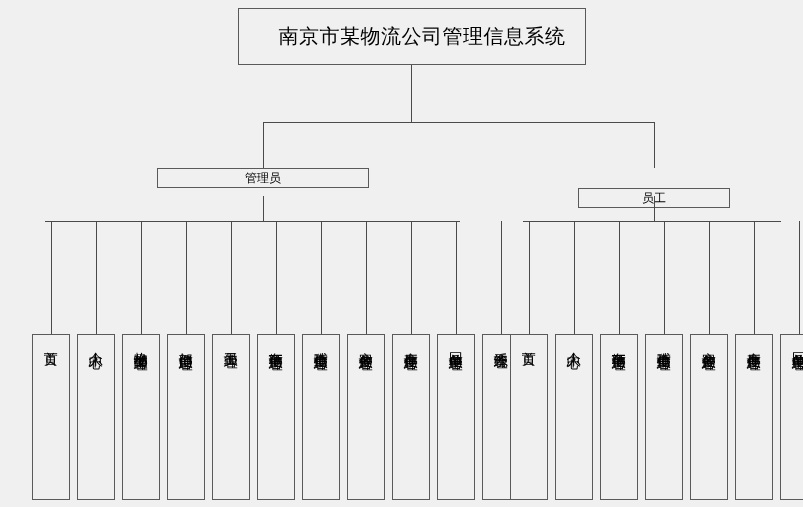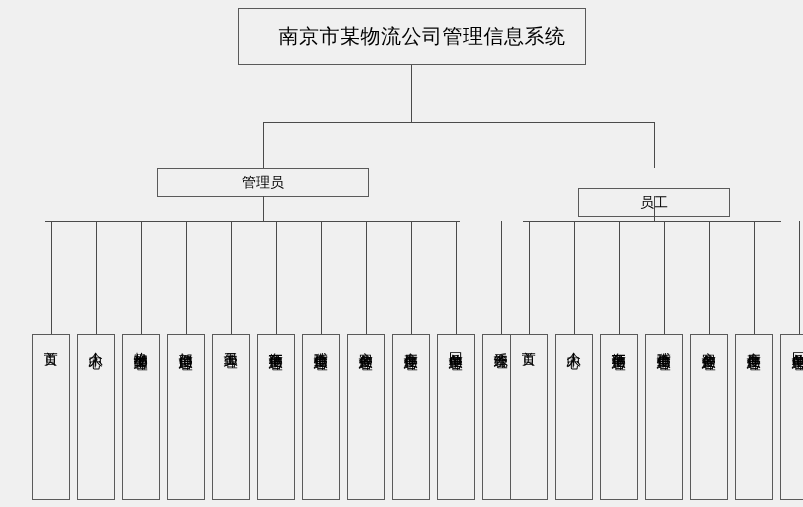--- a/index.html
+++ b/index.html
@@ -35,22 +35,22 @@
     left: 238px;
     top: 8px;
     width: 348px;
     height: 57px;
     font-size: 20px;
     letter-spacing: 0.5px;
     padding-left: 20px;
   }
 
   .level2-node {
-    height: 29px;
-    font-size: 14px;
+    height: 20px;
+    font-size: 12px;
   }
   .level2-admin {
     left: 157px;
     top: 168px;
     width: 212px;
   }
   .level2-staff {
     left: 578px;
     top: 168px;
     width: 152px;

